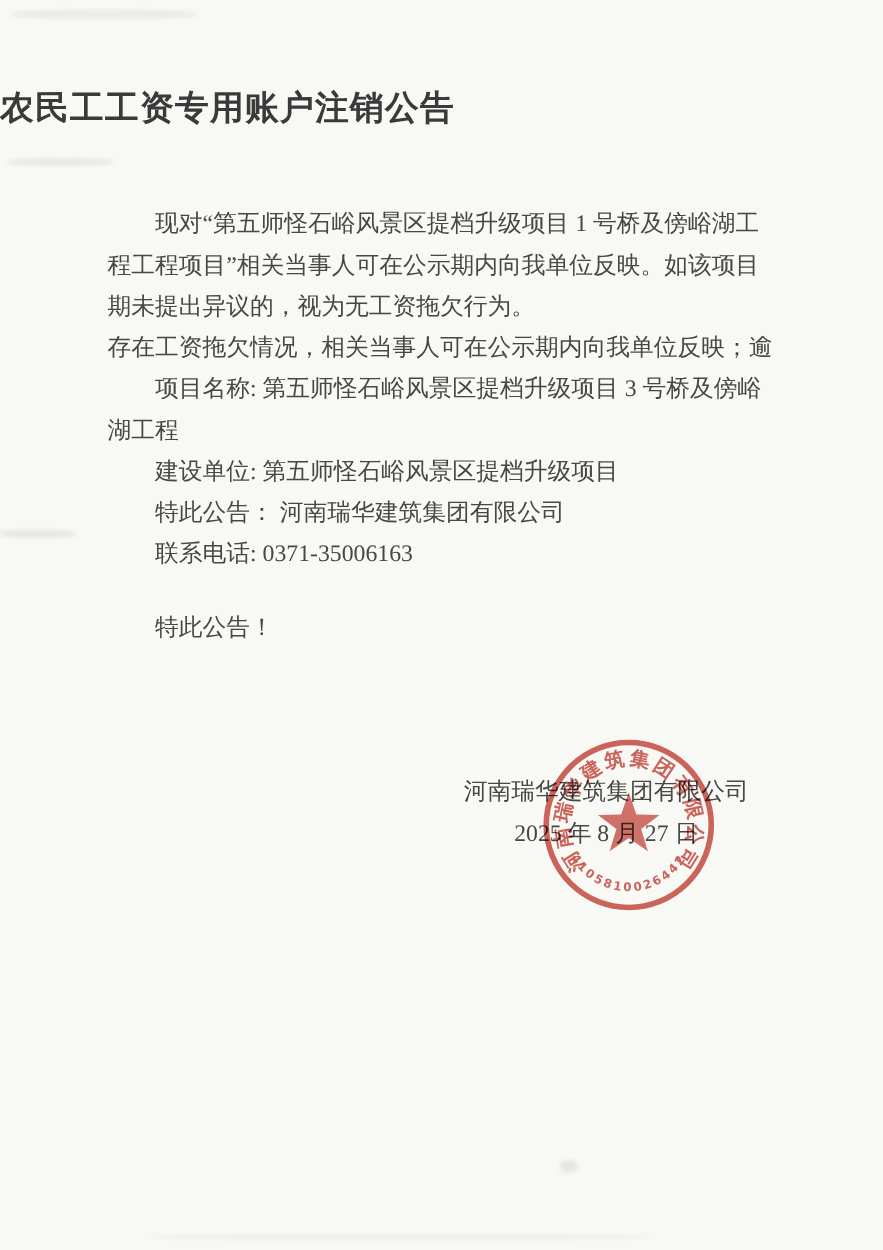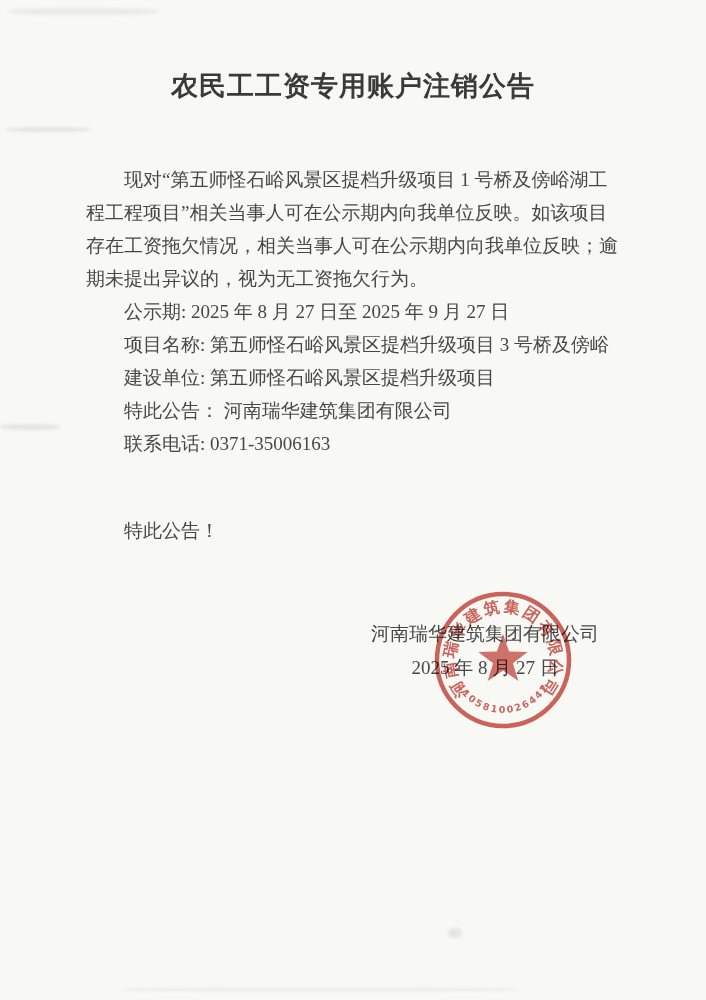--- a/index.html
+++ b/index.html
@@ -9,39 +9,39 @@
     font-family: "Liberation Serif", "DejaVu Serif", serif;
     color: #424242;
     position: relative;
     overflow: hidden;
   }
   .page { position: absolute; inset: 0; }
 
   .title {
     position: absolute;
     top: 68px; left: 0; width: 706px;
-    text-align: center;
+    text-align: left;
     font-size: 27px;
     font-weight: bold;
     letter-spacing: 1px;
     color: #3a3a3a;
   }
 
   .body-text {
     position: absolute;
     top: 163px; left: 86px; width: 540px;
     font-size: 19px;
     line-height: 33px;
     color: #474747;
     font-family: Liberation Serif, serif;
   }
   .line { white-space: nowrap; }
   .line.indent { padding-left: 2em; }
 
-  .closing { margin-top: 54px; }
+  .closing { margin-top: 26px; }
 
   .signature {
     position: absolute;
     top: 617px; left: 355px; width: 260px;
     text-align: center;
     font-size: 19px;
     line-height: 34px;
     color: #474747;
   }
 
@@ -81,24 +81,24 @@
 </head>
 <body>
 
 <div class="page">
 
   <div class="title">农民工工资专用账户注销公告</div>
 
   <div class="body-text">
     <div class="line indent">现对“第五师怪石峪风景区提档升级项目 1 号桥及傍峪湖工</div>
     <div class="line">程工程项目”相关当事人可在公示期内向我单位反映。如该项目</div>
+    <div class="line">期未提出异议的，视为无工资拖欠行为。</div>
     <div class="line">存在工资拖欠情况，相关当事人可在公示期内向我单位反映；逾</div>
-    <div class="line">期未提出异议的，视为无工资拖欠行为。</div>
-    <div class="line indent">公示期: 2025 年 8 月 27 日至 2025 年 9 月 27 日</div>
     <div class="line indent">项目名称: 第五师怪石峪风景区提档升级项目 3 号桥及傍峪</div>
+    <div class="line">湖工程</div>
     <div class="line indent">建设单位: 第五师怪石峪风景区提档升级项目</div>
     <div class="line indent">特此公告： 河南瑞华建筑集团有限公司</div>
     <div class="line indent">联系电话: 0371-35006163</div>
     <div class="line indent closing">特此公告！</div>
   </div>
 
   <div class="signature">
     <div>河南瑞华建筑集团有限公司</div>
     <div>2025 年 8 月 27 日</div>
   </div>

